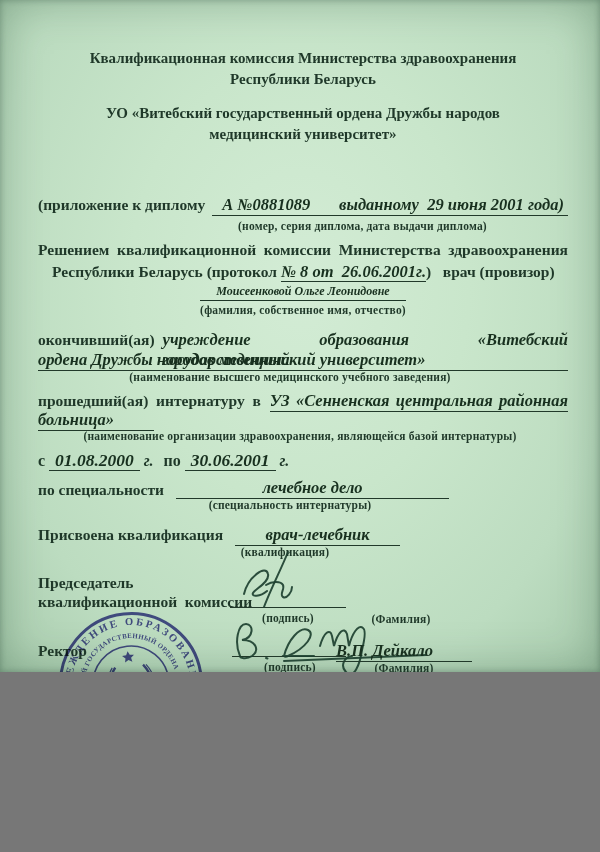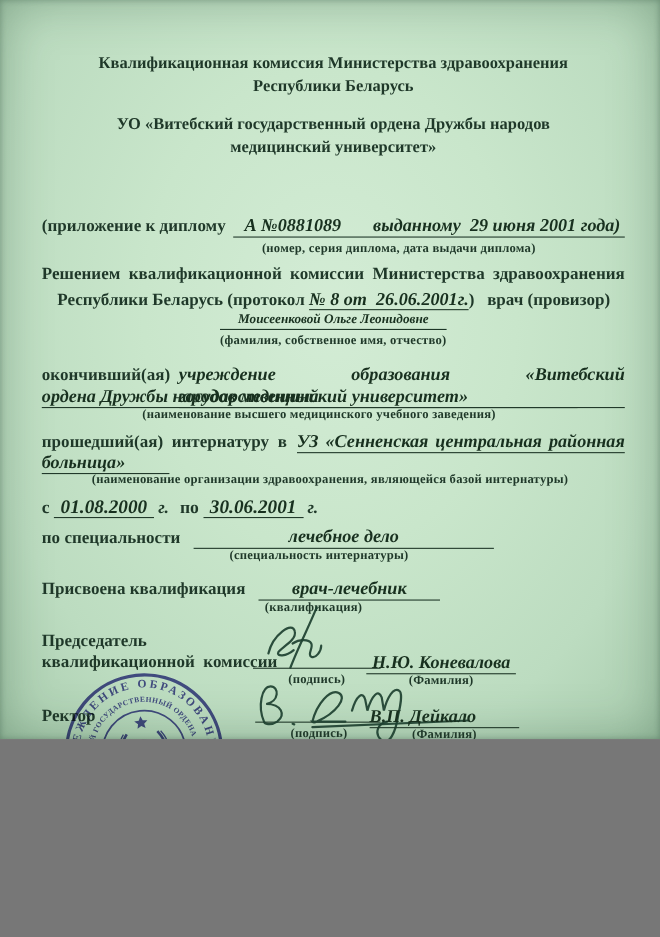--- a/index.html
+++ b/index.html
@@ -100,23 +100,20 @@
 
   <div class="abs lbl" style="top:574px;left:38px">Председатель</div>
   <div class="abs lbl pre" style="top:593px;left:38px">квалификационной  комиссии</div>
   <div class="abs sigline" style="top:590px;left:230px;width:116px;height:17px"></div>
   <svg class="abs sig-svg" style="top:550px;left:224px" width="118" height="60" viewBox="0 0 118 60">
     <path d="M 20 44 C 24 27 42 14 44 24 C 46 32 31 39 29 43 C 27 47 36 47 43 41"></path>
     <path d="M 64 2 C 58 17 46 41 40 57"></path>
     <path d="M 42 35 C 48 31 57 31 59 35 C 61 39 55 45 59 47 C 63 49 68 42 68 37"></path>
   </svg>
   <div class="abs cap" style="top:612px;left:232px;width:112px;text-align:center">(подпись)</div>
-  <div class="abs" style="top:592px;left:333px;width:136px;text-align:center">
-    <span class="ul val" style="display:inline-block;width:100%;font-size:16.5px">Н.Ю. Коневалова</span>
-  </div>
   <div class="abs cap" style="top:613px;left:338px;width:126px;text-align:center">(Фамилия)</div>
 
   <div class="abs lbl" style="top:642px;left:38px">Ректор</div>
   <div class="abs sigline" style="top:639px;left:232px;width:114px;height:17px"></div>
   <svg class="abs sig-svg" style="top:612px;left:224px" width="215" height="78" viewBox="0 0 215 78">
     <path d="M 16 44 C 10 30 14 12 22 12 C 30 12 30 26 18 28 C 32 28 36 38 28 44 C 22 48 16 46 16 44"></path>
     <path d="M 42 46 l 1.5 .5"></path>
     <path d="M 60 44 C 64 28 76 14 84 18 C 92 22 82 36 64 44 C 62 45 61 45 60 44 L 90 44"></path>
     <path d="M 96 34 C 100 20 106 16 108 24 L 110 34 C 114 20 120 14 123 22 L 125 34 C 128 22 134 12 139 16 C 142 18 140 30 138 38 C 136 52 130 68 122 60 C 116 54 120 45 128 44"></path>
     <path d="M 60 49 L 202 43"></path>

